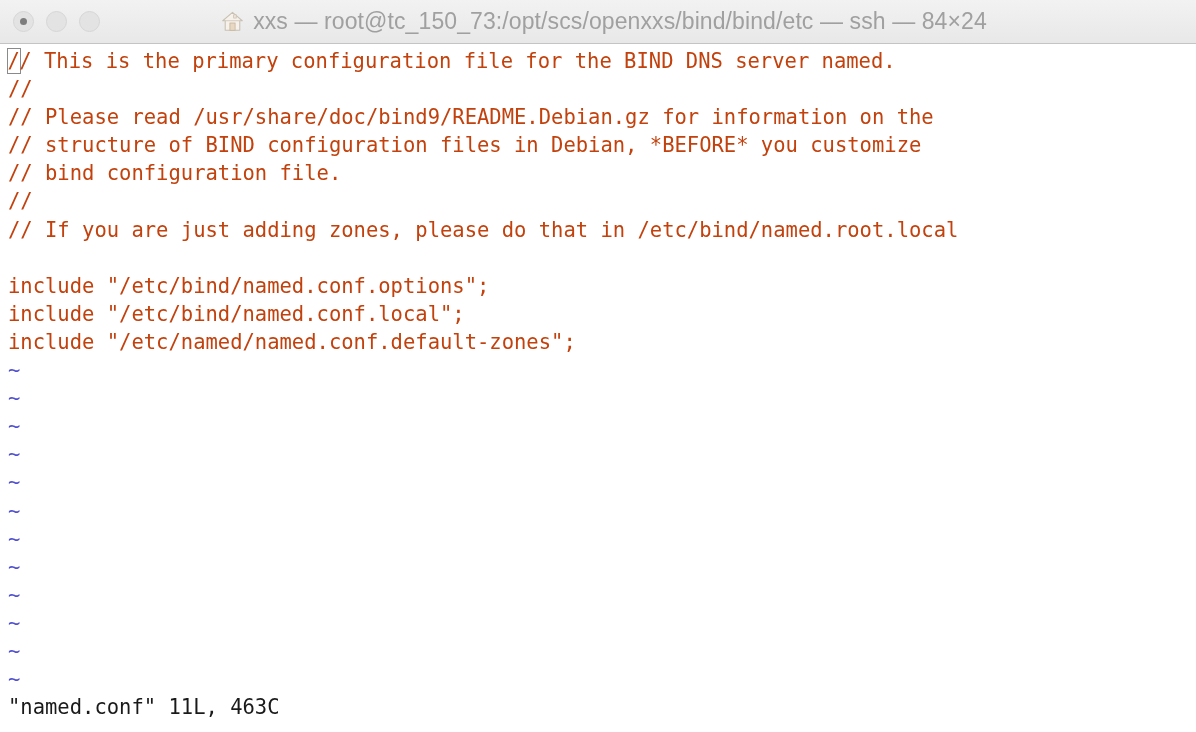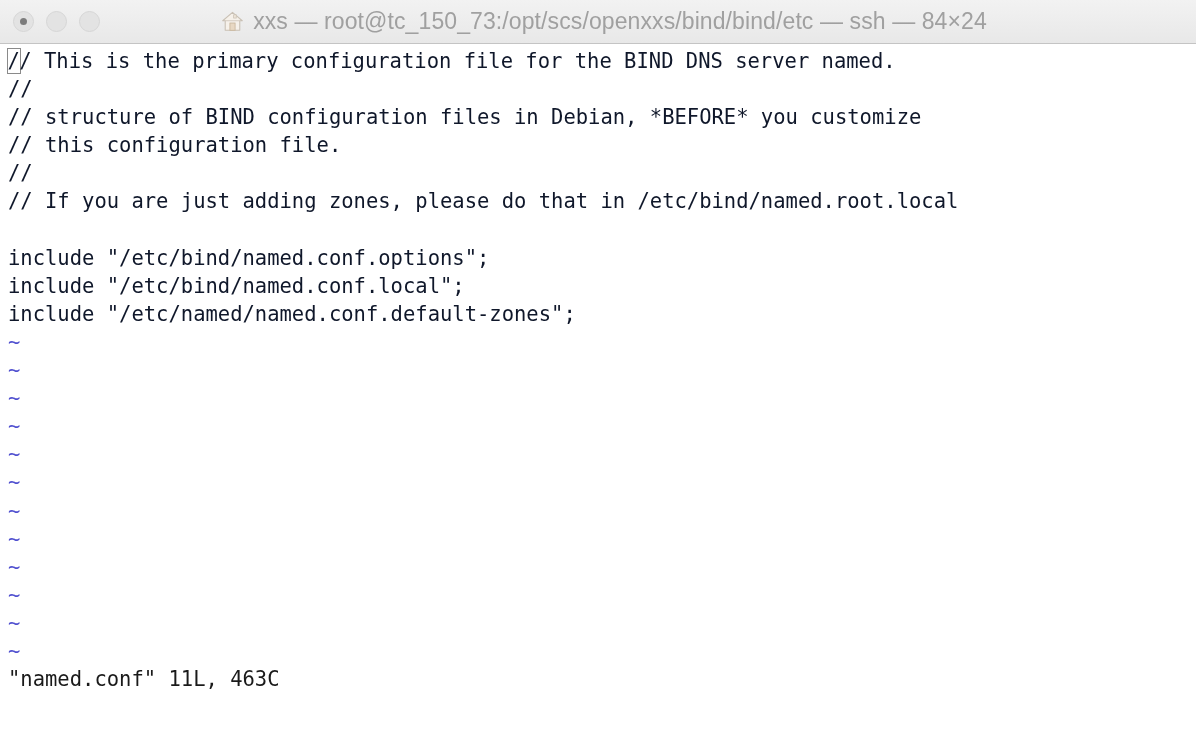--- a/index.html
+++ b/index.html
@@ -101,21 +101,21 @@
     padding: 3px 0 0 8px;
     box-sizing: border-box;
     overflow: hidden;
   }
 
   .term-line {
     font-family: "DejaVu Sans Mono", monospace;
     font-size: 20.5px;
     line-height: 28.1px;
     height: 28.1px;
-    color: #0f172a;
+    color: #c2410c;
     white-space: pre;
     letter-spacing: 0px;
   }
   .term-line.tilde {
     color: #4f4fcf;
   }
   .term-line.status {
     color: #1a1a1a;
   }
 
@@ -153,22 +153,23 @@
         <span id="window-title">xxs — root@tc_150_73:/opt/scs/openxxs/bind/bind/etc — ssh — 84×24</span>
       </div>
     </div>
 
   </div>
 
   <div id="terminal-body">
 
   <div class="term-line"><span class="cursor-block">/</span><span>/ This is the primary configuration file for the BIND DNS server named.</span></div>
       <div class="term-line">//</div>
+      <div class="term-line">// Please read /usr/share/doc/bind9/README.Debian.gz for information on the</div>
       <div class="term-line">// structure of BIND configuration files in Debian, *BEFORE* you customize</div>
-      <div class="term-line">// this configuration file.</div>
+      <div class="term-line">// bind configuration file.</div>
       <div class="term-line">//</div>
       <div class="term-line">// If you are just adding zones, please do that in /etc/bind/named.root.local</div>
       <div class="term-line">&nbsp;</div>
       <div class="term-line">include "/etc/bind/named.conf.options";</div>
       <div class="term-line">include "/etc/bind/named.conf.local";</div>
       <div class="term-line">include "/etc/named/named.conf.default-zones";</div>
       <div class="term-line tilde">~</div>
       <div class="term-line tilde">~</div>
       <div class="term-line tilde">~</div>
       <div class="term-line tilde">~</div>

